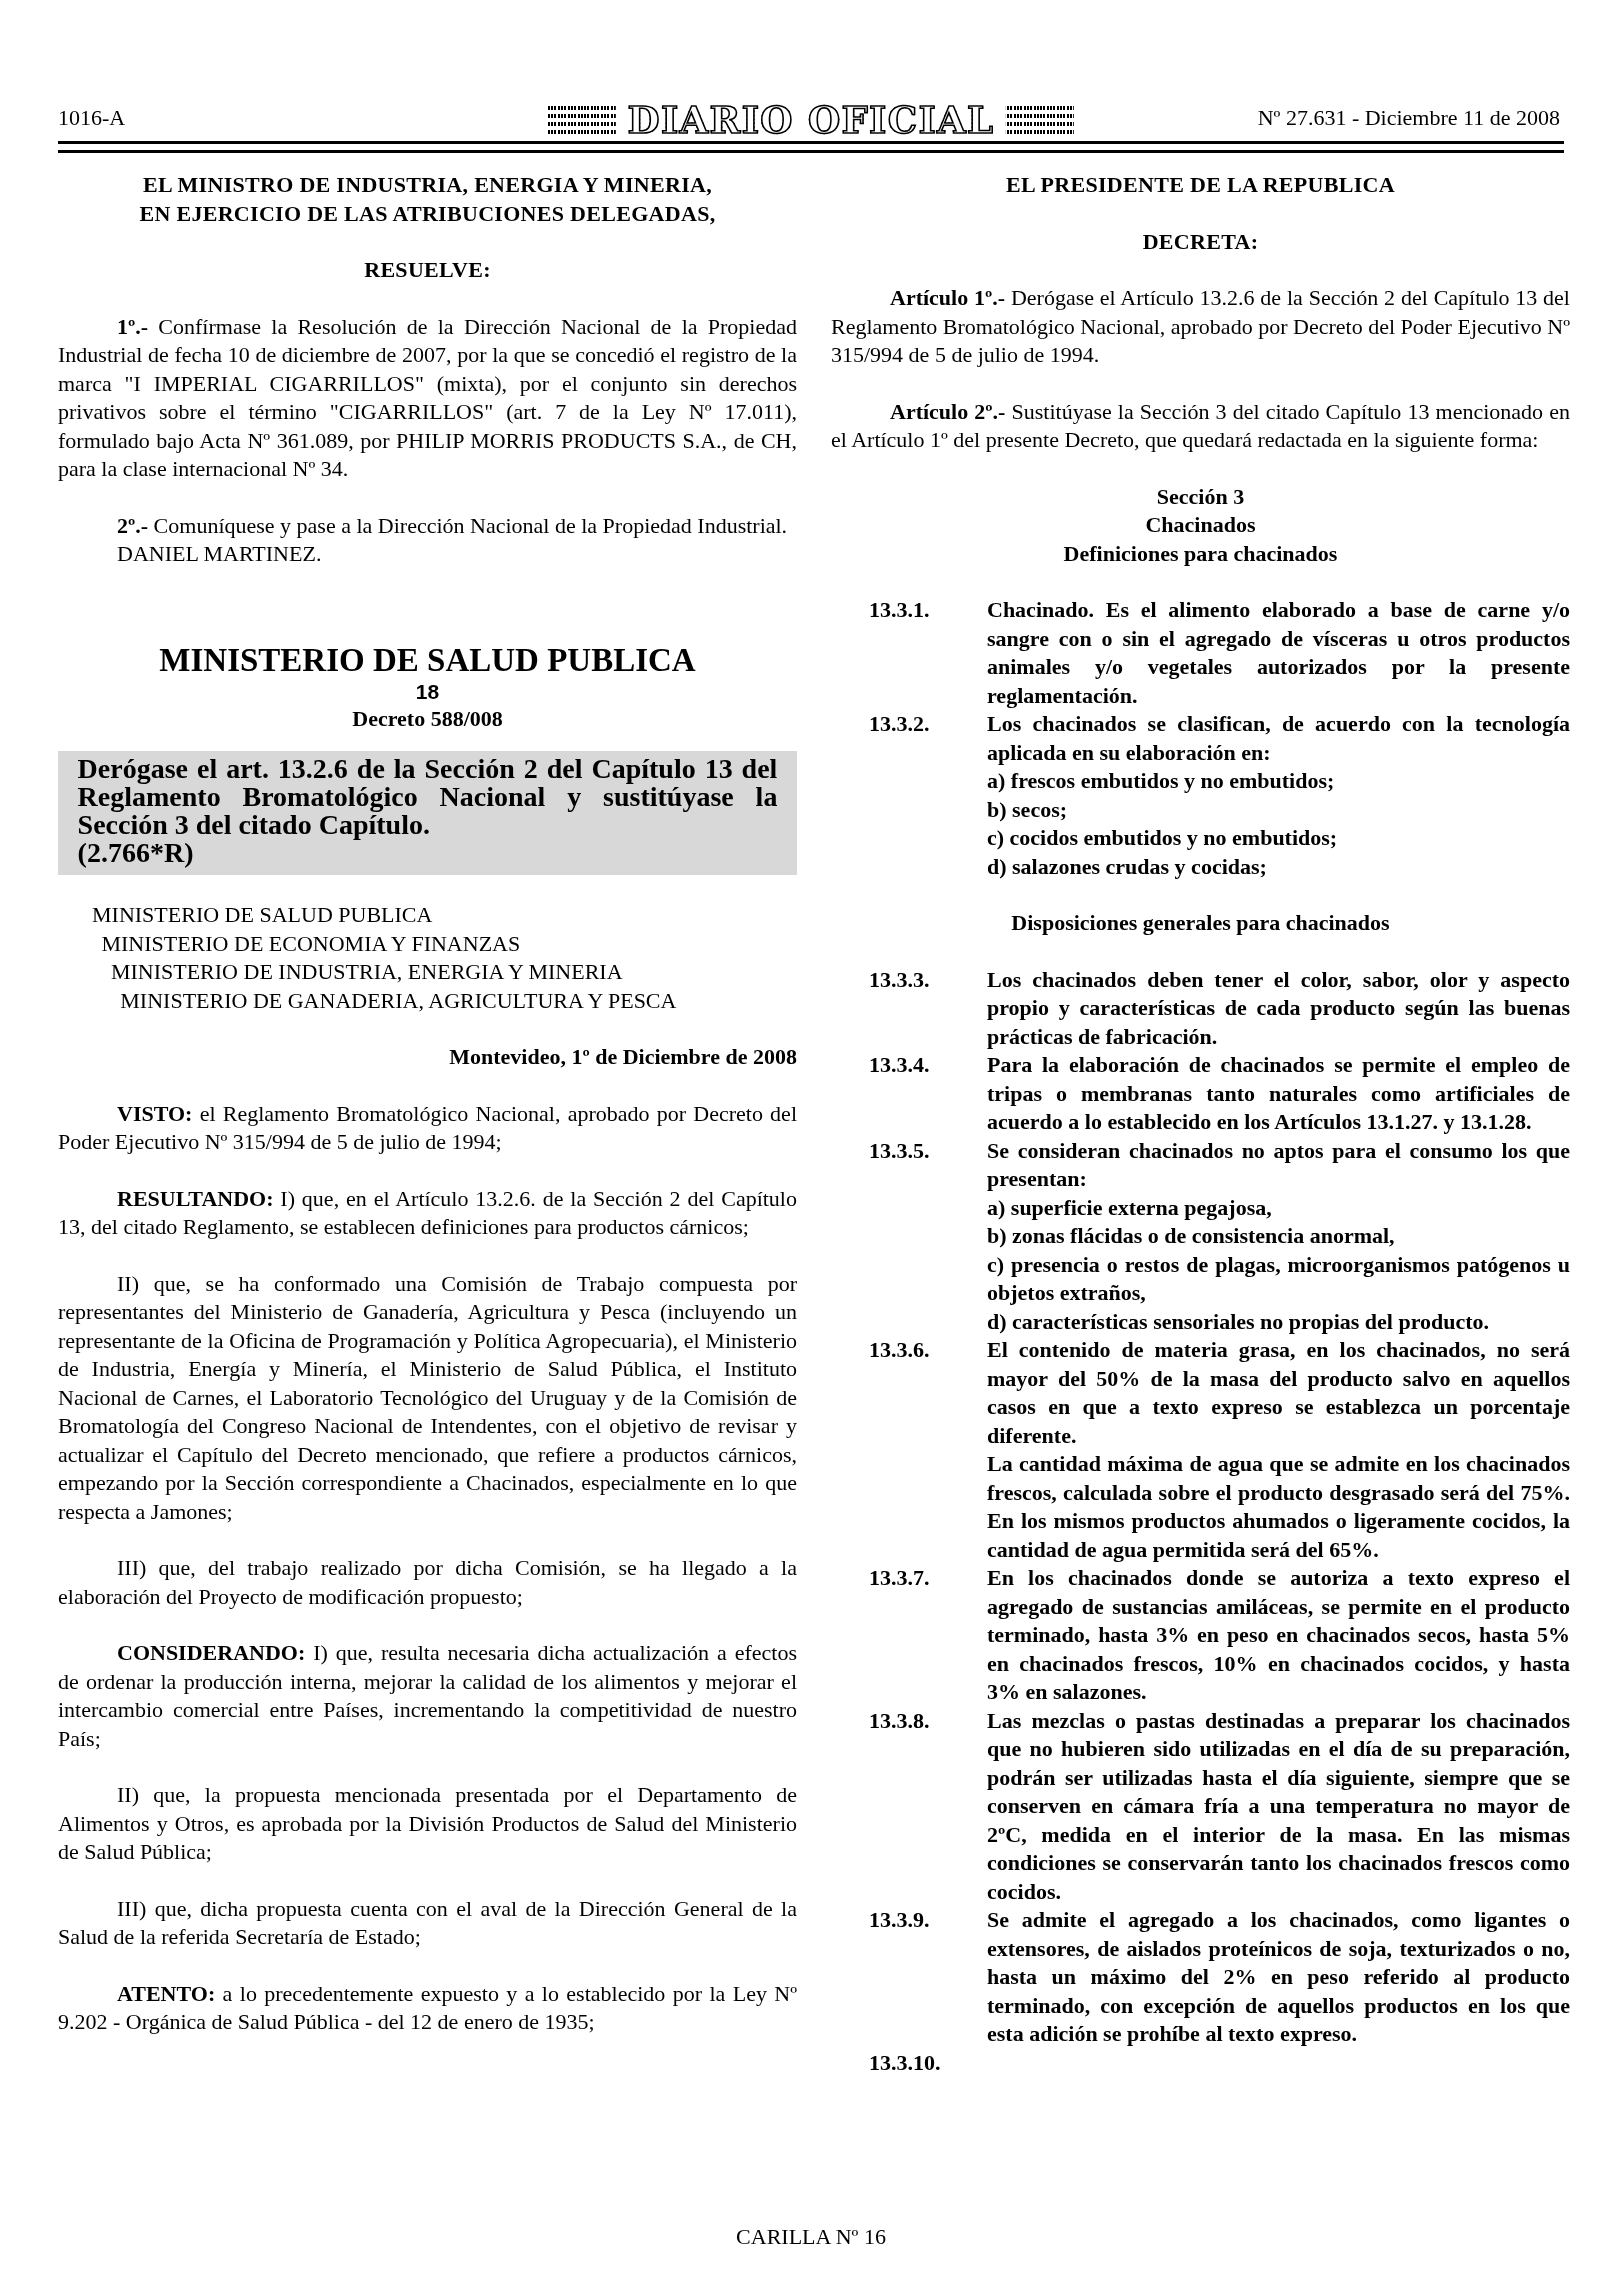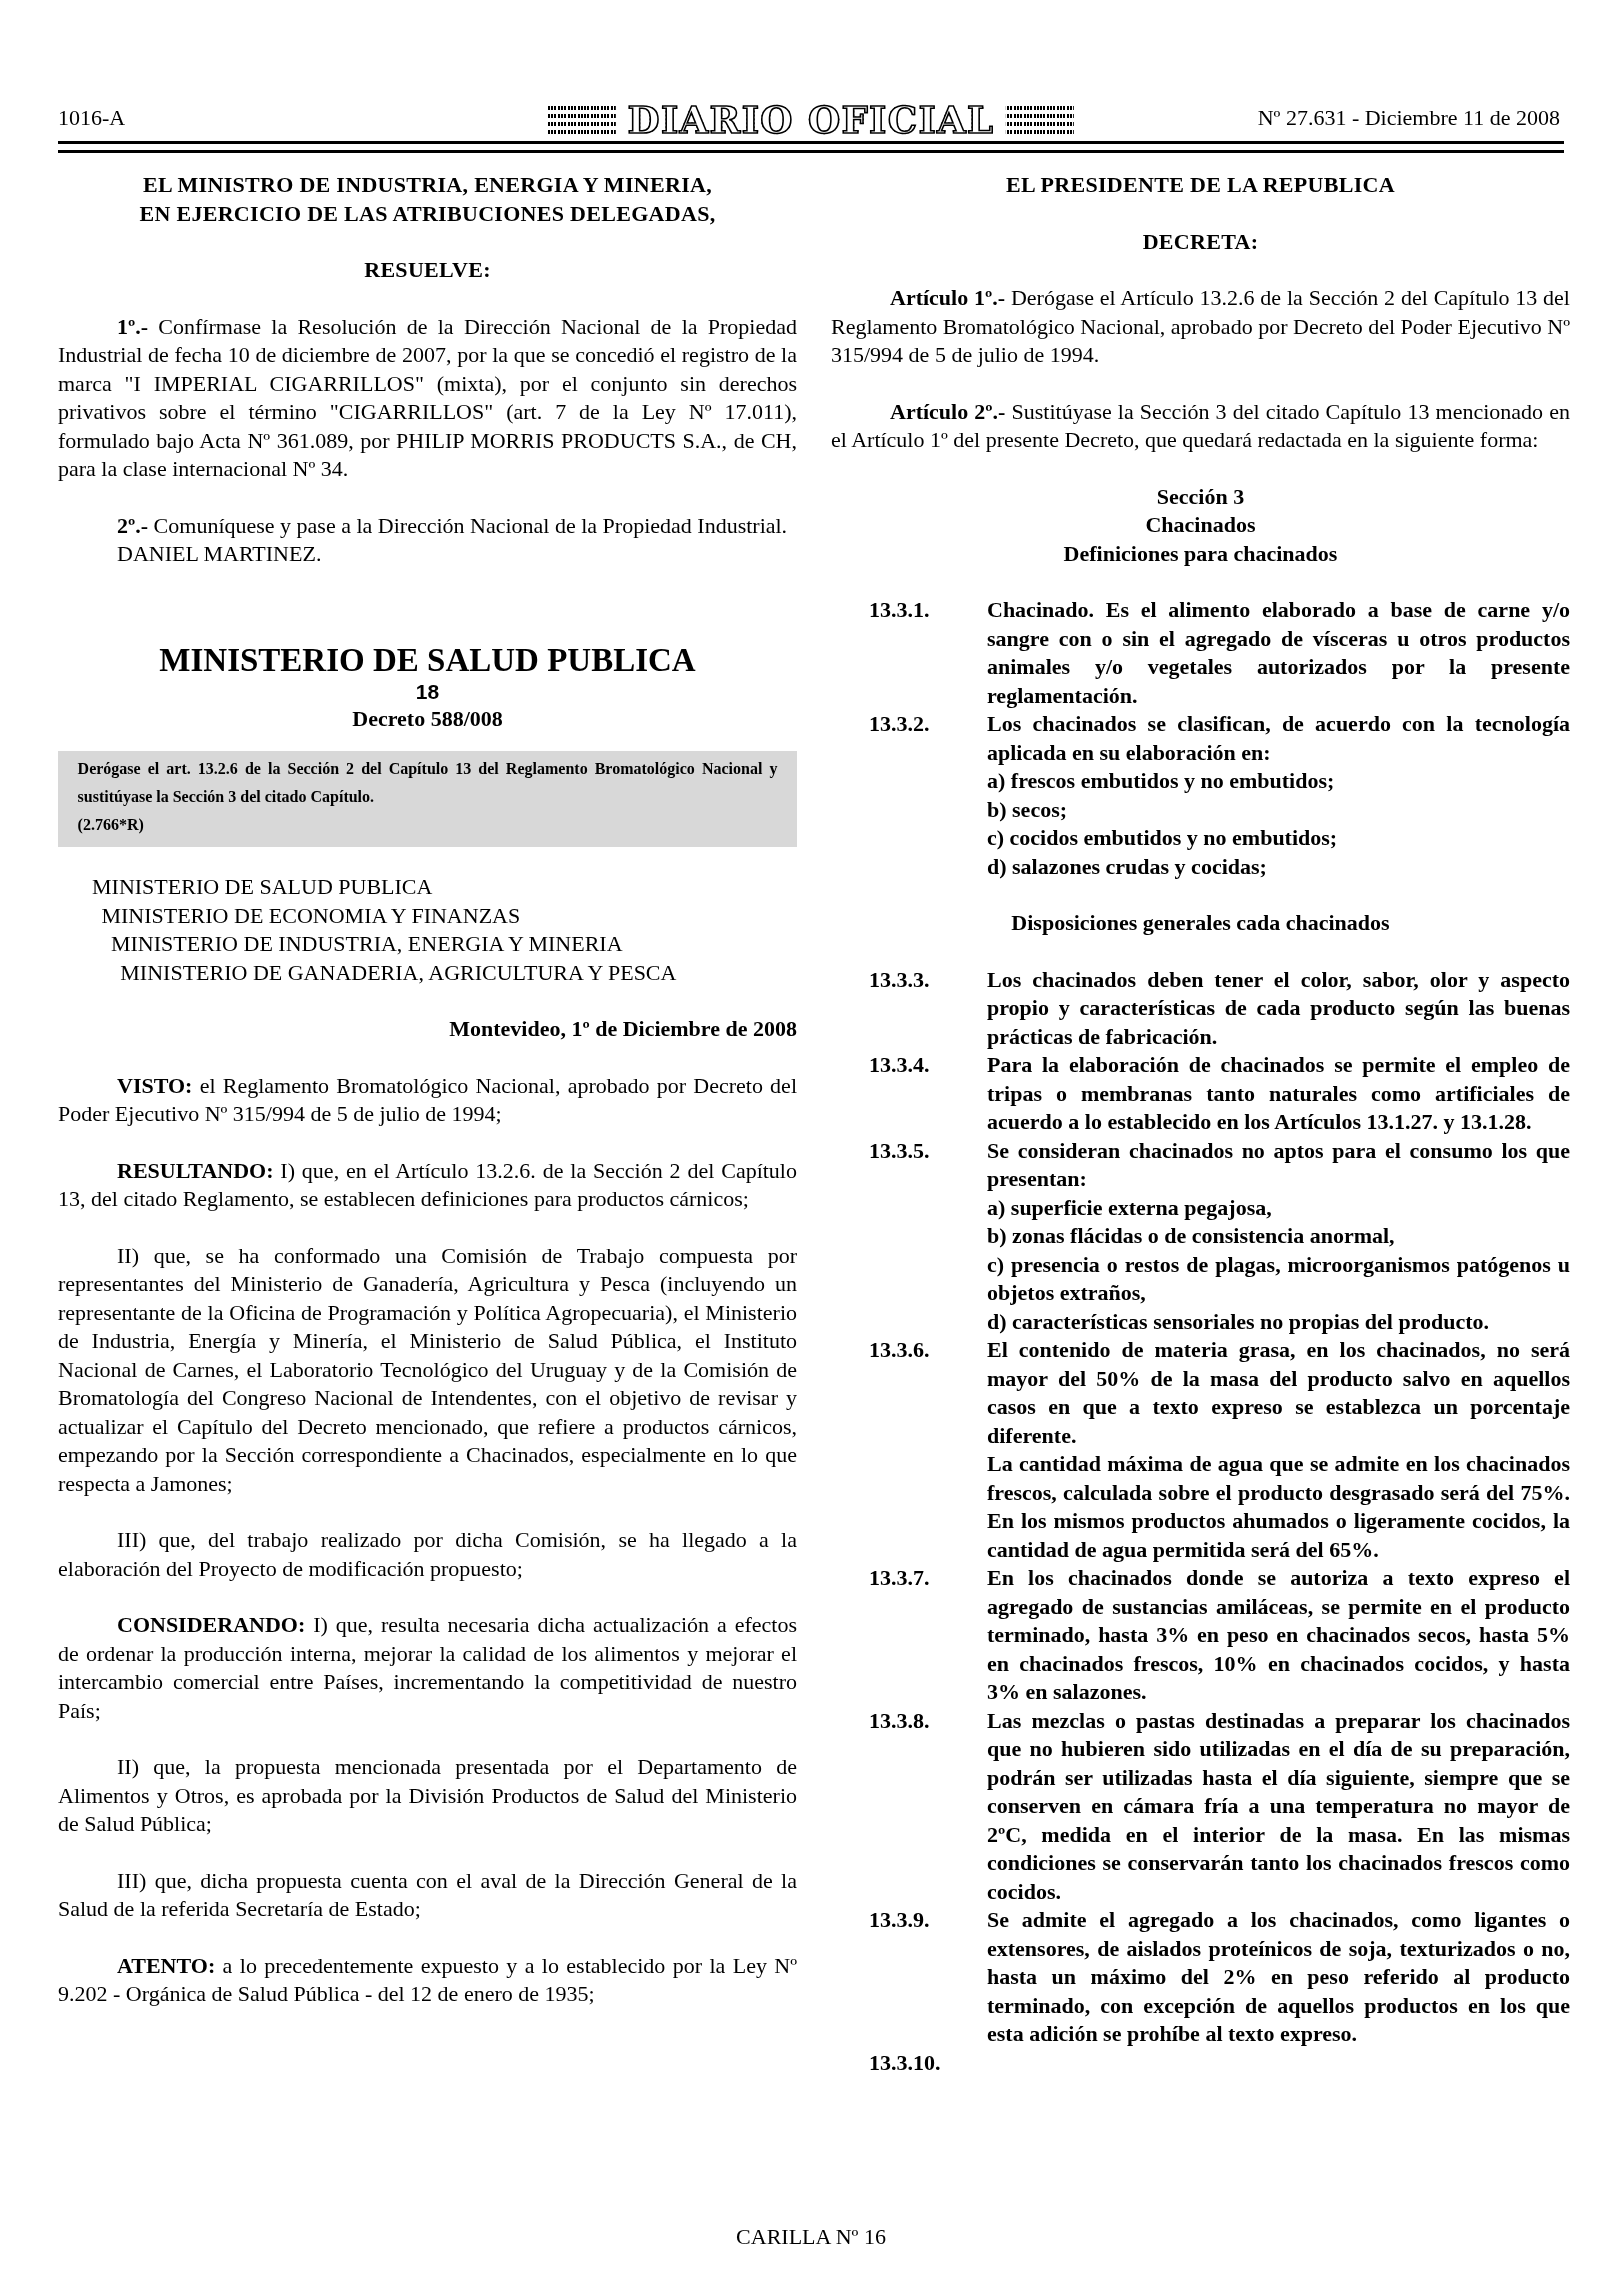--- a/index.html
+++ b/index.html
@@ -51,21 +51,21 @@
 
   .ministry-title { font-size: 33px; font-weight: bold; text-align: center; line-height: 38px; }
   .ministry-num { font-family: "Liberation Sans", sans-serif; font-weight: bold; font-size: 21px; text-align: center; line-height: 26px; }
   .decree-num { font-weight: bold; text-align: center; }
 
   .summary-box {
     margin-top: 18.3px; padding: 3.9px 19.6px 7.9px 19.6px;
     background-color: #d8d8d8;
     background-image: radial-gradient(#9a9a9a 0.5px, transparent 0.7px);
     background-size: 2px 2px;
-    font-weight: bold; font-size: 16px; line-height: 28px;
+    font-weight: bold; font-size: 28px; line-height: 28px;
   }
   .summary-box p { text-align: justify; }
 
   .ministers p { white-space: pre; }
   .date-line { text-align: right; font-weight: bold; }
 
   .sec-title { font-weight: bold; text-align: center; }
   .articles { margin-left: 38px; }
   .art { display: flex; }
   .art-num { width: 118px; flex: 0 0 118px; font-weight: bold; }
@@ -173,21 +173,21 @@
         <div class="art-body">
           <p>Los chacinados se clasifican, de acuerdo con la tecnología aplicada en su elaboración en:</p>
           <p>a) frescos embutidos y no embutidos;</p>
           <p>b) secos;</p>
           <p>c) cocidos embutidos y no embutidos;</p>
           <p>d) salazones crudas y cocidas;</p>
         </div>
       </div>
     </div>
   <div class="gap-s"></div>
-  <p class="sec-title">Disposiciones generales cada chacinados</p>
+  <p class="sec-title">Disposiciones generales para chacinados</p>
   <div class="gap-s"></div>
   <div class="articles" id="general-list">
       <div class="art">
         <div class="art-num">13.3.3.</div>
         <div class="art-body">
           <p>Los chacinados deben tener el color, sabor, olor y aspecto propio y características de cada producto según las buenas prácticas de fabricación.</p>
         </div>
       </div>
       <div class="art">
         <div class="art-num">13.3.4.</div>

